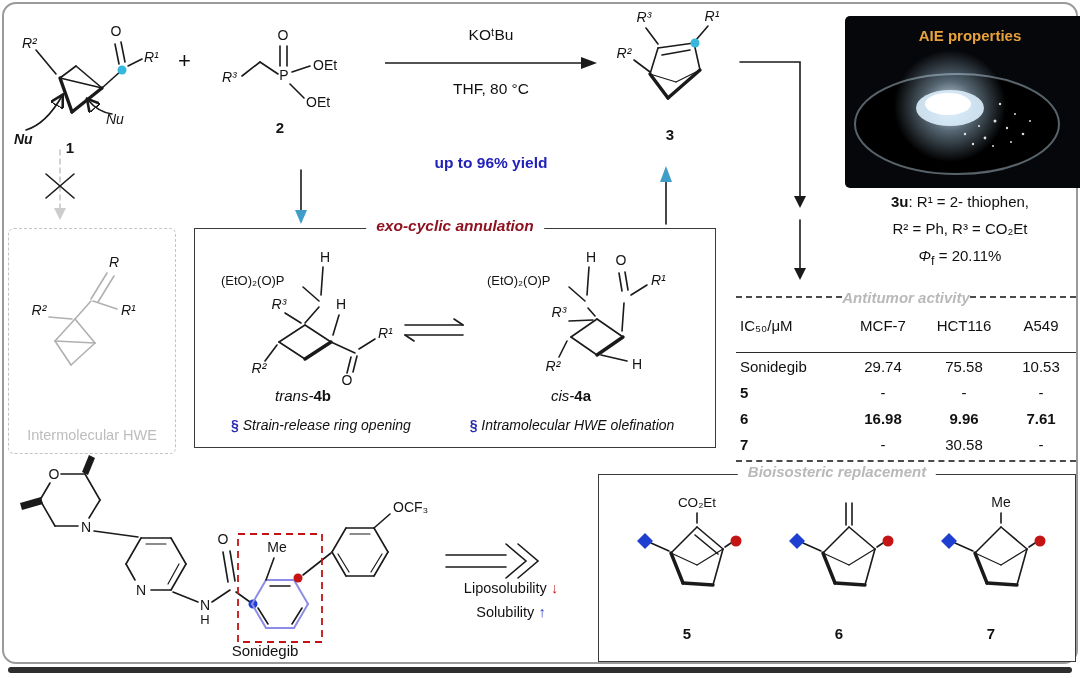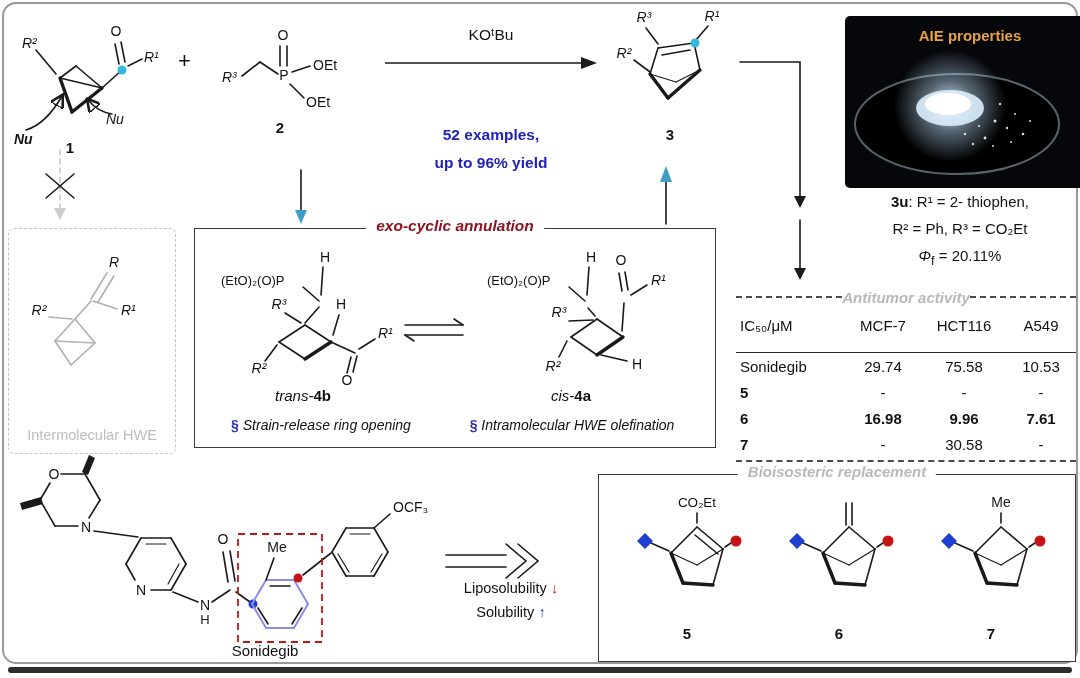--- a/index.html
+++ b/index.html
@@ -109,21 +109,21 @@
     <text x="95" y="48">OEt</text>
     <text x="88" y="85">OEt</text>
     <text class="b" x="62" y="111" text-anchor="middle" style="font-size:15px">2</text>
   </svg>
 
   <svg class="abs" style="left:385px;top:52px" width="212" height="22" viewBox="0 0 212 22">
     <line x1="0" y1="11" x2="196" y2="11" stroke-width="1.8"></line>
     <polygon points="196,5 212,11 196,17" fill="#1a1a1a" stroke="none"></polygon>
   </svg>
   <div class="abs txt center" style="left:385px;top:26px;width:212px;font-size:15.5px">KOᵗBu</div>
-  <div class="abs center blue-strong" style="left:378px;top:126px;width:226px;font-size:15.5px">52 examples,</div>
+  <div class="abs txt center" style="left:385px;top:80px;width:212px;font-size:15.5px">THF, 80 °C</div>
   <div class="abs center blue-strong" style="left:378px;top:154px;width:226px;font-size:15.5px">up to 96% yield</div>
 
   <svg class="abs" style="left:608px;top:6px" width="140" height="140" viewBox="0 0 140 140">
     <g>
       <line x1="38" y1="22" x2="50" y2="38"></line>
       <line x1="100" y1="20" x2="88" y2="34"></line>
       <line x1="50" y1="42" x2="86" y2="37" stroke="#aa2222" stroke-width="2"></line>
       <line x1="54" y1="49" x2="82" y2="44" stroke="#aa2222" stroke-width="1.8"></line>
       <line x1="26" y1="54" x2="42" y2="66"></line>
       <line x1="50" y1="42" x2="42" y2="68"></line>

